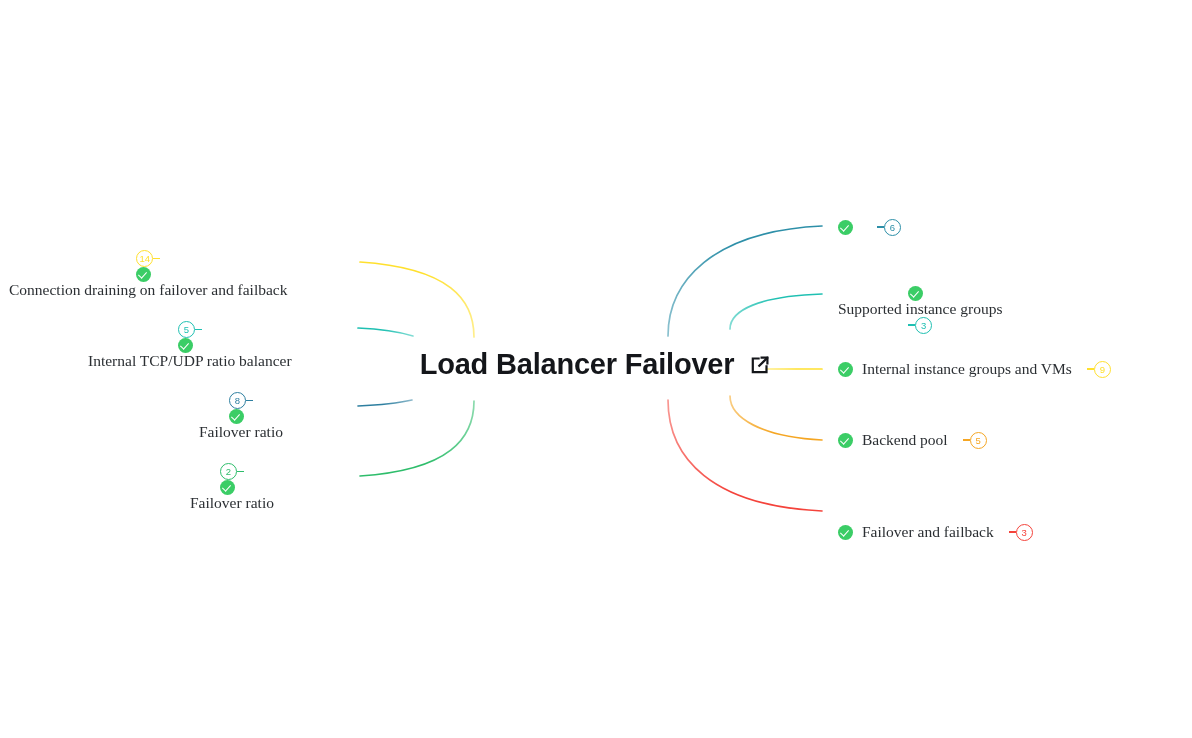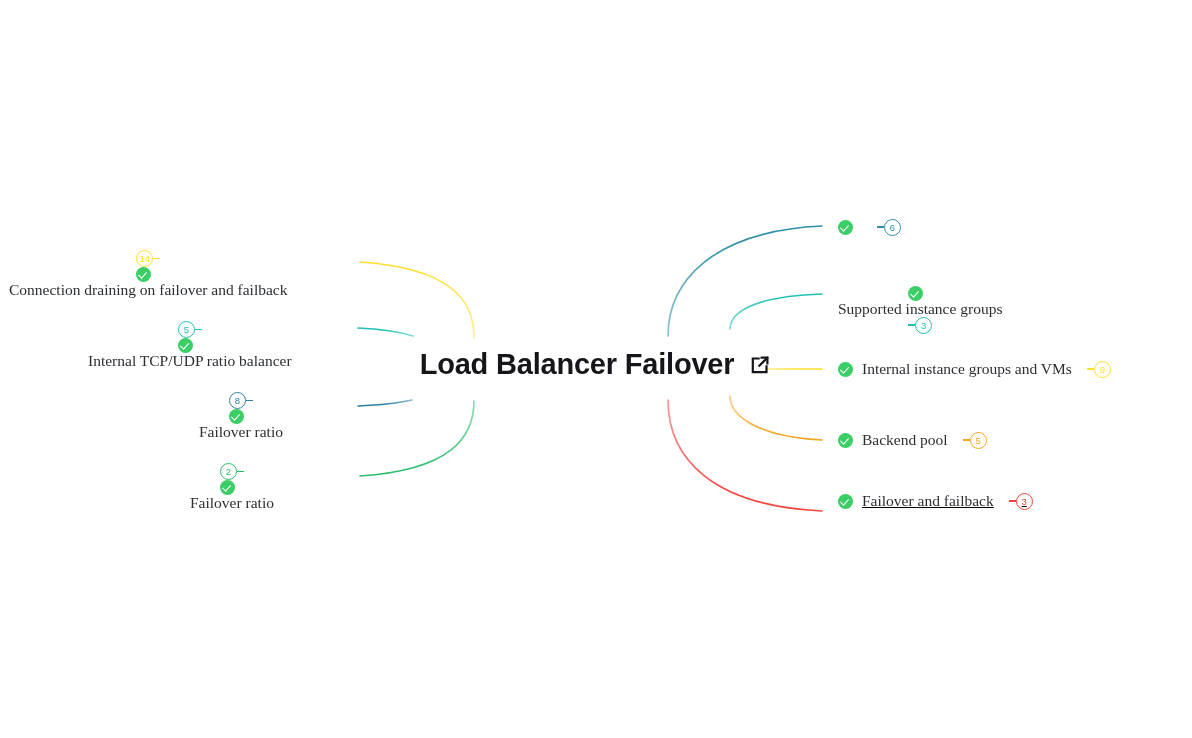--- a/index.html
+++ b/index.html
@@ -267,21 +267,21 @@
       </div>
       <div class="node right" style="top: 428px; left: 838px;">
         <span class="check-icon"></span>
         <span class="node-label">Backend pool</span>
         <span style="width: 15px;"></span>
         <span class="badge-wrap" style="color: rgb(245, 166, 35);">
           <span class="badge-stub"></span>
           <span class="badge">5</span>
         </span>
       </div>
-      <div class="node right" style="top: 489px; left: 838px; text-decoration: underline;">
+      <div class="node right" style="top: 520px; left: 838px;">
         <span class="check-icon"></span>
         <span class="node-label">Failover and failback</span>
         <span style="width: 15px;"></span>
         <span class="badge-wrap" style="color: rgb(244, 67, 59);">
           <span class="badge-stub"></span>
           <span class="badge">3</span>
         </span>
       </div>
     </div>
 

